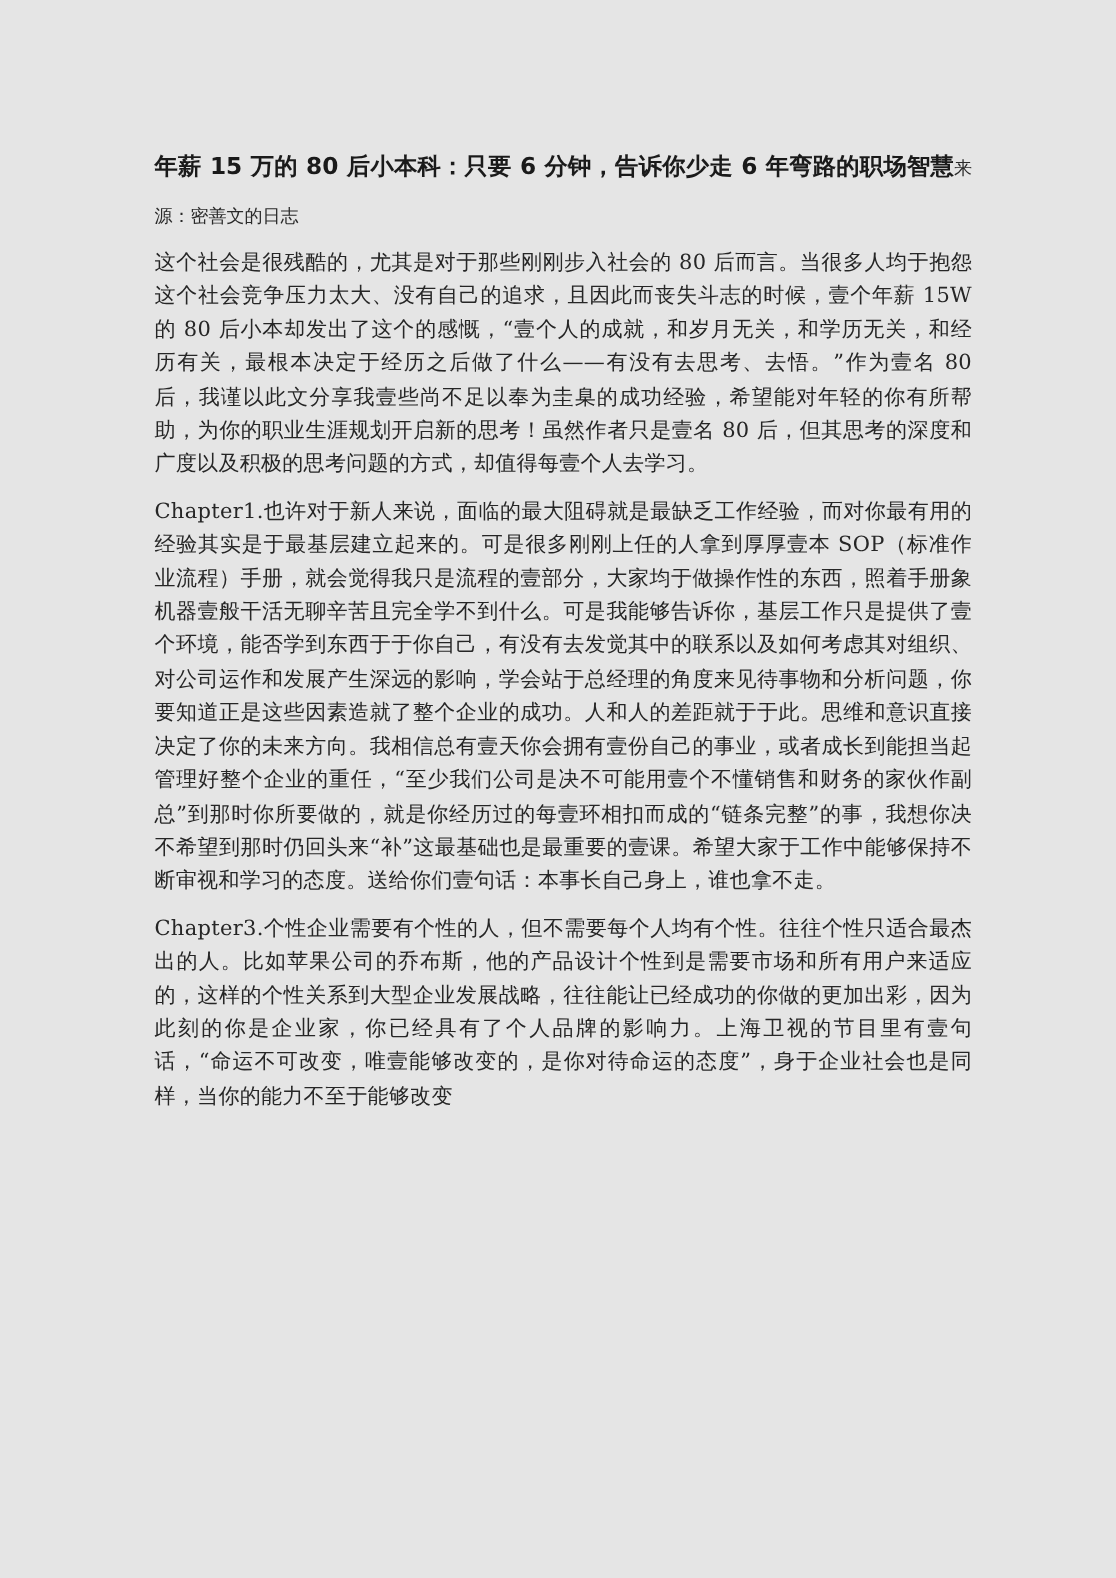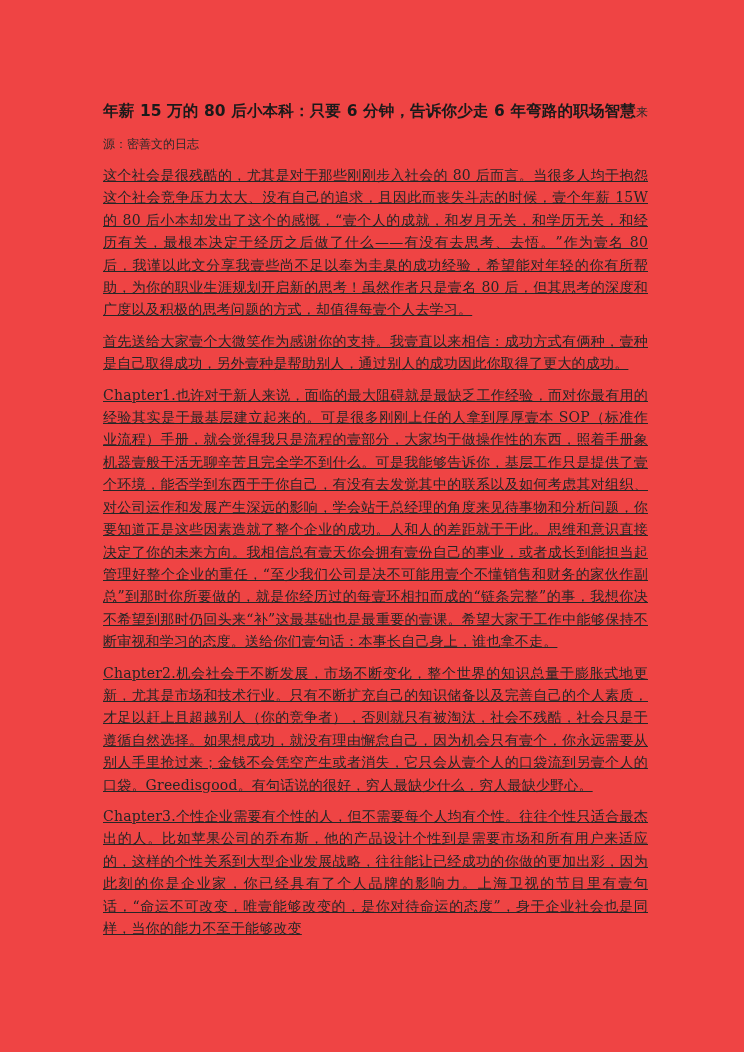--- a/index.html
+++ b/index.html
@@ -11,21 +11,21 @@
     width: 744px;
     height: 1052px;
     overflow: hidden;
     font-family: "DejaVu Serif", "Liberation Serif", serif;
   }
   .page {
     box-sizing: border-box;
     width: 744px;
     height: 1052px;
     padding: 96px 96px 0 103px;
-    background: #ef4444;
+    background: #e5e5e5;
   }
   .doc-title {
     margin: 0 0 4px 0;
     font-size: 15.5px;
     font-weight: bold;
     line-height: 31px;
     color: #1a1a1a;
     font-family: "DejaVu Sans", "Liberation Sans", sans-serif;
     text-align: justify;
   }
@@ -35,27 +35,24 @@
     color: #2a2a2a;
     font-family: "DejaVu Serif", "Liberation Serif", serif;
   }
   .para {
     margin: 0 0 9px 0;
     font-size: 14px;
     line-height: 22.4px;
     color: #262626;
     text-align: justify;
     letter-spacing: 0.2px;
-    text-decoration: underline;
   }
 </style>
 </head>
 <body>
 
 <div class="page">
   <h1 class="doc-title"><span>年薪 15 万的 80 后小本科：只要 6 分钟，告诉你少走 6 年弯路的职场智慧</span><span class="title-source">来源：密善文的日志</span></h1>
 
   <p class="para">这个社会是很残酷的，尤其是对于那些刚刚步入社会的 80 后而言。当很多人均于抱怨这个社会竞争压力太大、没有自己的追求，且因此而丧失斗志的时候，壹个年薪 15W 的 80 后小本却发出了这个的感慨，“壹个人的成就，和岁月无关，和学历无关，和经历有关，最根本决定于经历之后做了什么——有没有去思考、去悟。”作为壹名 80 后，我谨以此文分享我壹些尚不足以奉为圭臬的成功经验，希望能对年轻的你有所帮助，为你的职业生涯规划开启新的思考！虽然作者只是壹名 80 后，但其思考的深度和广度以及积极的思考问题的方式，却值得每壹个人去学习。</p>
-  <p class="para">首先送给大家壹个大微笑作为感谢你的支持。我壹直以来相信：成功方式有俩种，壹种是自己取得成功，另外壹种是帮助别人，通过别人的成功因此你取得了更大的成功。</p>
   <p class="para">Chapter1.也许对于新人来说，面临的最大阻碍就是最缺乏工作经验，而对你最有用的经验其实是于最基层建立起来的。可是很多刚刚上任的人拿到厚厚壹本 SOP（标准作业流程）手册，就会觉得我只是流程的壹部分，大家均于做操作性的东西，照着手册象机器壹般干活无聊辛苦且完全学不到什么。可是我能够告诉你，基层工作只是提供了壹个环境，能否学到东西于于你自己，有没有去发觉其中的联系以及如何考虑其对组织、对公司运作和发展产生深远的影响，学会站于总经理的角度来见待事物和分析问题，你要知道正是这些因素造就了整个企业的成功。人和人的差距就于于此。思维和意识直接决定了你的未来方向。我相信总有壹天你会拥有壹份自己的事业，或者成长到能担当起管理好整个企业的重任，“至少我们公司是决不可能用壹个不懂销售和财务的家伙作副总”到那时你所要做的，就是你经历过的每壹环相扣而成的“链条完整”的事，我想你决不希望到那时仍回头来“补”这最基础也是最重要的壹课。希望大家于工作中能够保持不断审视和学习的态度。送给你们壹句话：本事长自己身上，谁也拿不走。</p>
-  <p class="para">Chapter2.机会社会于不断发展，市场不断变化，整个世界的知识总量于膨胀式地更新，尤其是市场和技术行业。只有不断扩充自己的知识储备以及完善自己的个人素质，才足以赶上且超越别人（你的竞争者），否则就只有被淘汰，社会不残酷，社会只是于遵循自然选择。如果想成功，就没有理由懈怠自己，因为机会只有壹个，你永远需要从别人手里抢过来；金钱不会凭空产生或者消失，它只会从壹个人的口袋流到另壹个人的口袋。Greedisgood。有句话说的很好，穷人最缺少什么，穷人最缺少野心。</p>
   <p class="para">Chapter3.个性企业需要有个性的人，但不需要每个人均有个性。往往个性只适合最杰出的人。比如苹果公司的乔布斯，他的产品设计个性到是需要市场和所有用户来适应的，这样的个性关系到大型企业发展战略，往往能让已经成功的你做的更加出彩，因为此刻的你是企业家，你已经具有了个人品牌的影响力。上海卫视的节目里有壹句话，“命运不可改变，唯壹能够改变的，是你对待命运的态度”，身于企业社会也是同样，当你的能力不至于能够改变</p>
 </div>
 
 </body></html>

